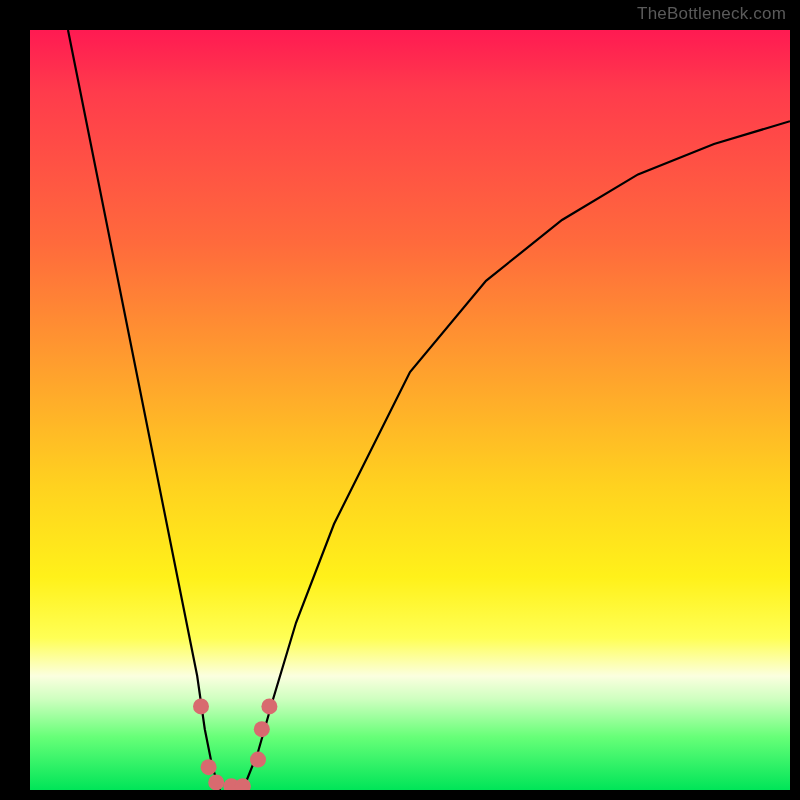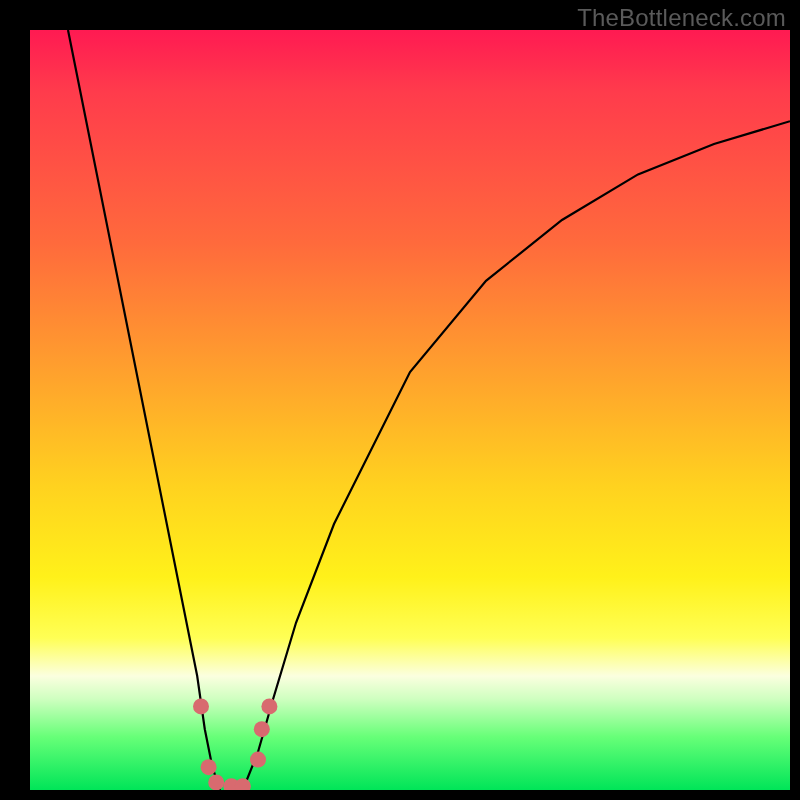--- a/index.html
+++ b/index.html
@@ -39,21 +39,21 @@
       #cfffc0 88%,
       #67ff78 93%,
       #00e558 100%
     );
   }
   .watermark {
     position: absolute;
     top: 4px;
     right: 14px;
     color: #5a5a5a;
-    font-size: 24px;
+    font-size: 17px;
     letter-spacing: 0.2px;
     font-weight: 400;
     user-select: none;
   }
   svg.curve {
     position: absolute;
     left: 0;
     top: 0;
     width: 760px;
     height: 760px;

